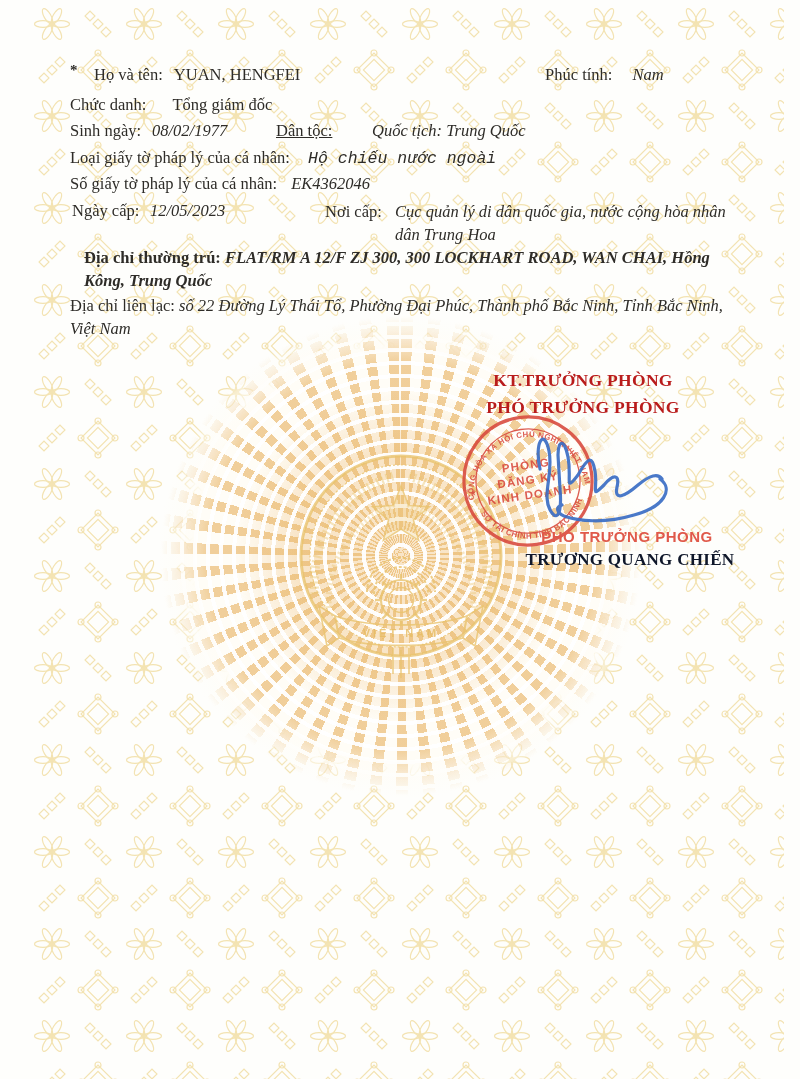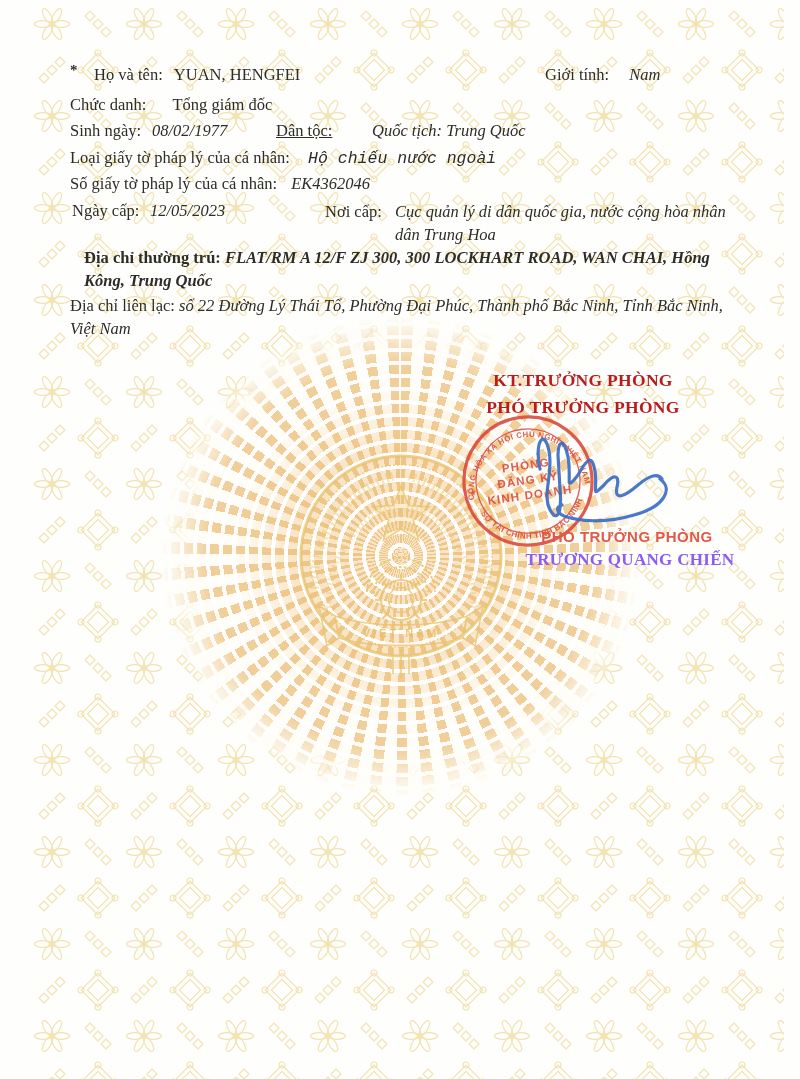--- a/index.html
+++ b/index.html
@@ -39,21 +39,21 @@
   .stamp{position:absolute; left:453px; top:406px; width:150px; height:150px; z-index:7;
          transform:rotate(-8deg); opacity:.88;}
   .signature{position:absolute; left:492px; top:417px; width:190px; height:130px; z-index:8; opacity:.92;}
   .signer-title{
     position:absolute; left:527px; top:528px; width:200px; z-index:9; text-align:center;
     font-family:"Liberation Sans","DejaVu Sans",sans-serif; font-weight:bold;
     font-size:15px; letter-spacing:.5px; color:#e0594a;
   }
   .signer-name{
     position:absolute; left:512px; top:550px; width:236px; z-index:9; text-align:center;
-    font-weight:bold; font-size:17px; letter-spacing:.3px; color:#8b5cf6;
+    font-weight:bold; font-size:17px; letter-spacing:.3px; color:#0f172a;
   }
   .stamp-text{font-family:"Liberation Sans","DejaVu Sans",sans-serif; font-weight:bold; fill:#d8483c;}
 </style>
 </head>
 <body>
 
 <div class="page">
 
   <svg class="lattice" width="756" height="1079" xmlns="http://www.w3.org/2000/svg">
     <defs>
@@ -142,21 +142,21 @@
     <text y="81" text-anchor="middle" font-size="11" font-weight="bold" letter-spacing="3" fill="#e7bd62" font-family="Liberation Sans, sans-serif">VIỆT NAM</text>
   </svg>
 
   <span class="marker">*</span>
 
   <div class="line" style="left:94px; top:64px;">
     <span>Họ và tên:</span>
     <span style="margin-left:7px;">YUAN, HENGFEI</span>
   </div>
   <div class="line" style="left:545px; top:64px;">
-    <span>Giới tính:</span>
+    <span>Phúc tính:</span>
     <span class="it" style="margin-left:16px;">Nam</span>
   </div>
 
   <div class="line" style="left:70px; top:94px;">
     <span>Chức danh:</span>
     <span style="margin-left:22px;">Tổng giám đốc</span>
   </div>
 
   <div class="line" style="left:70px; top:120px;">Sinh ngày:</div>
   <div class="line it" style="left:152px; top:120px;">08/02/1977</div>

